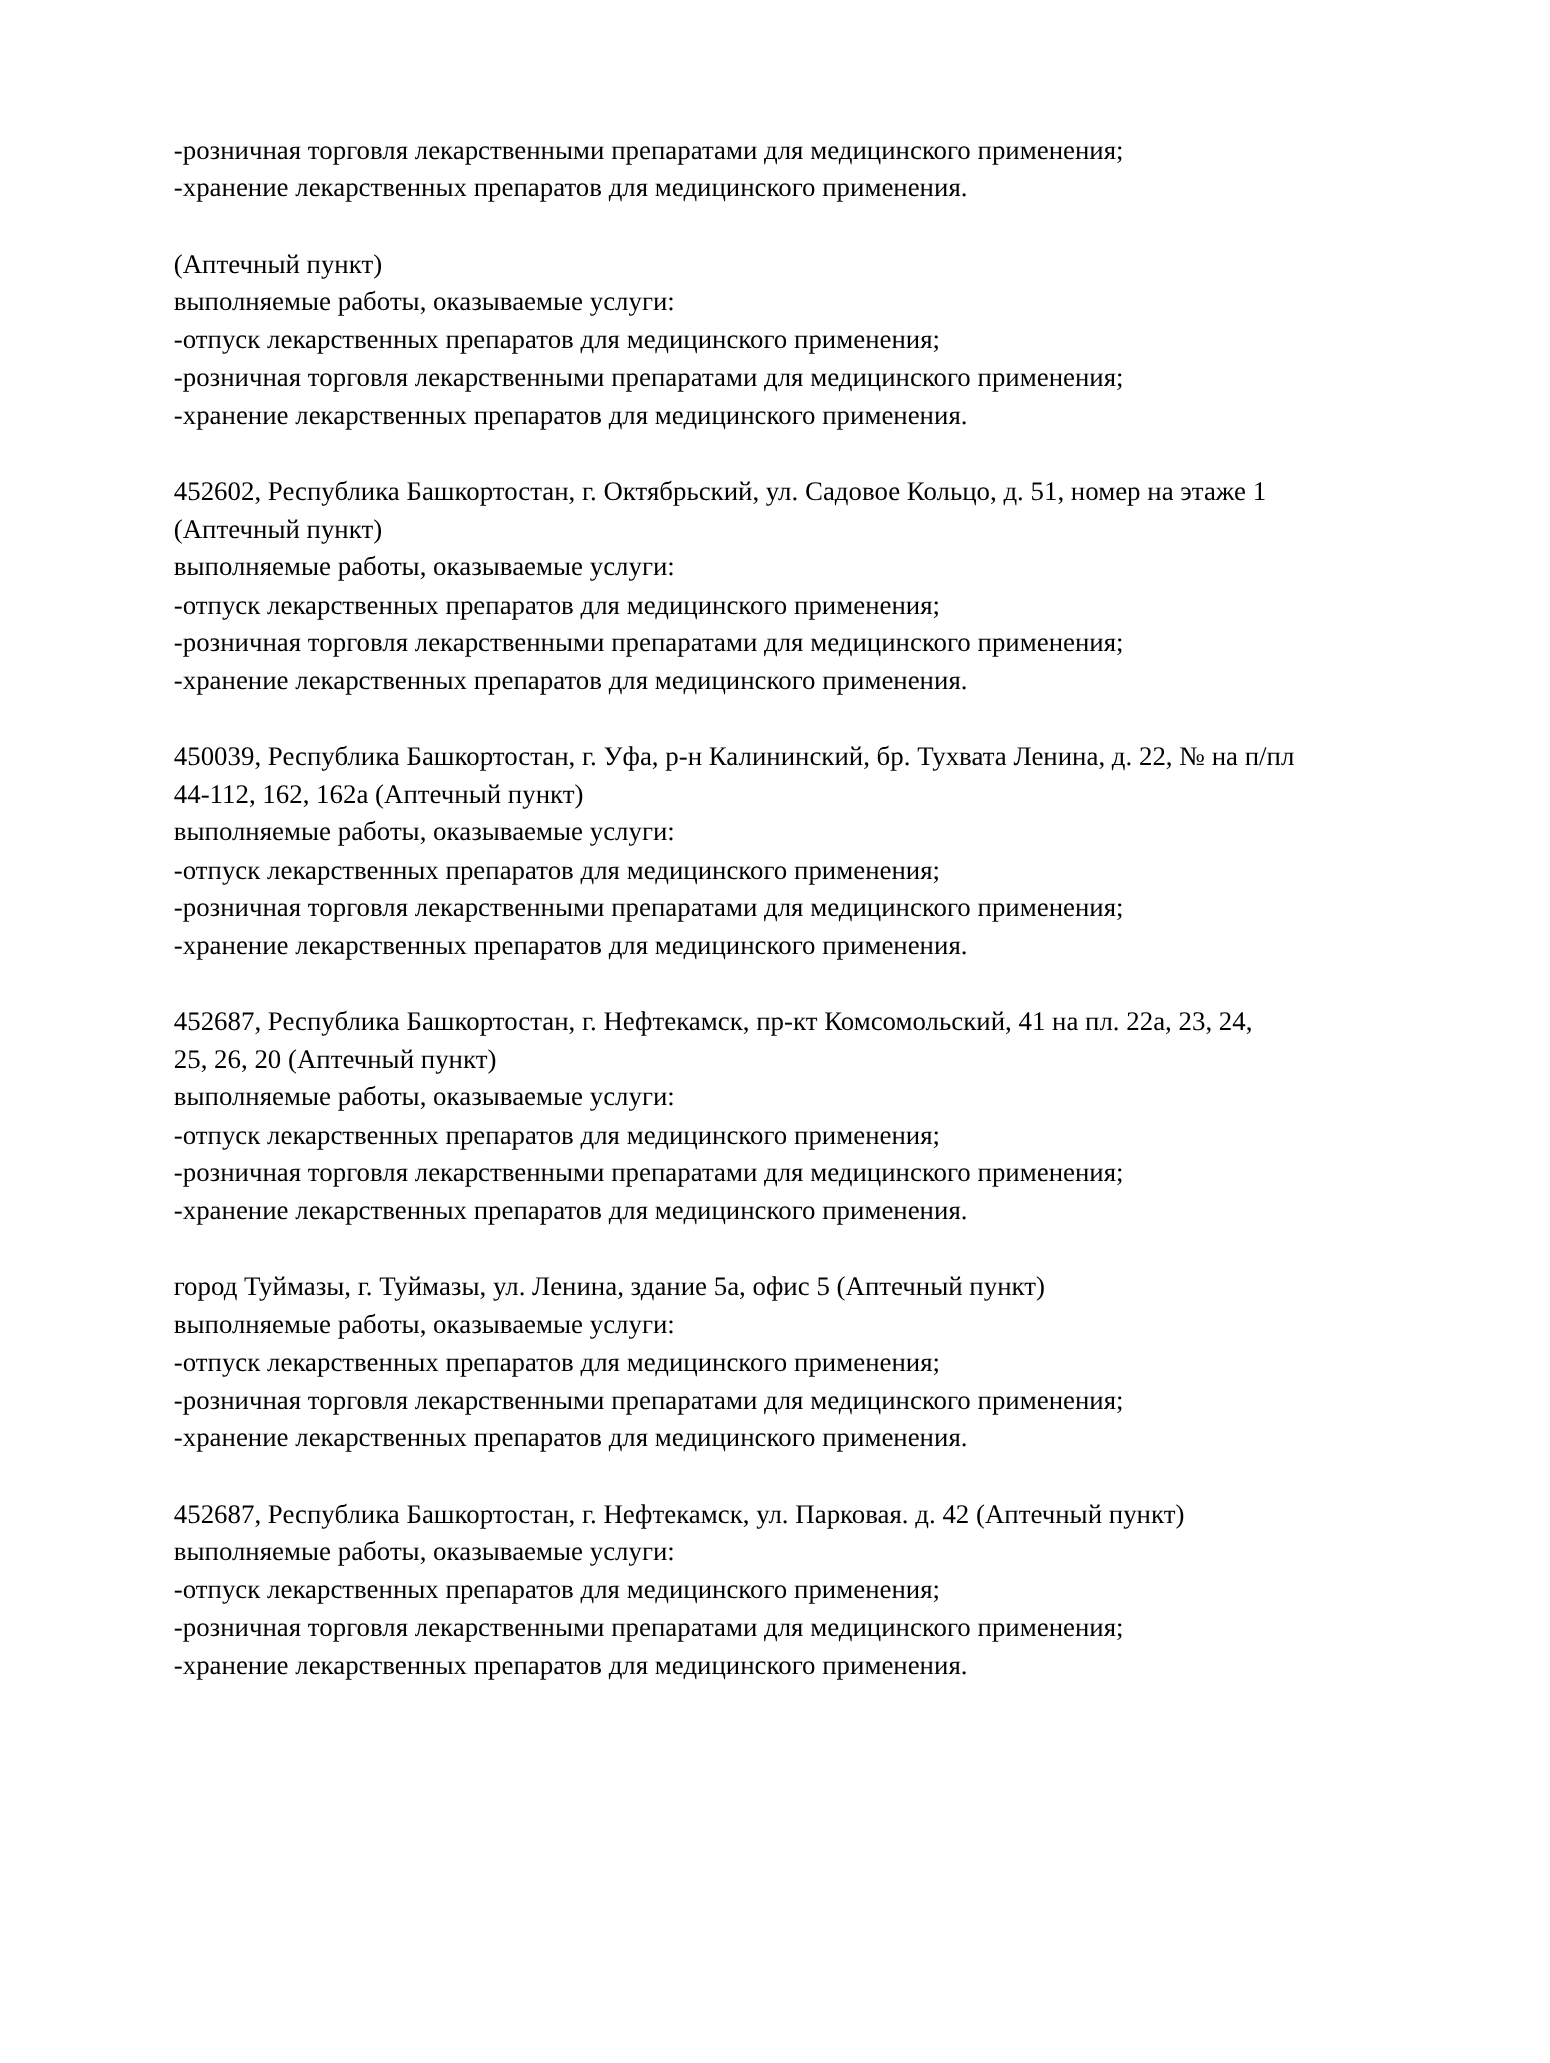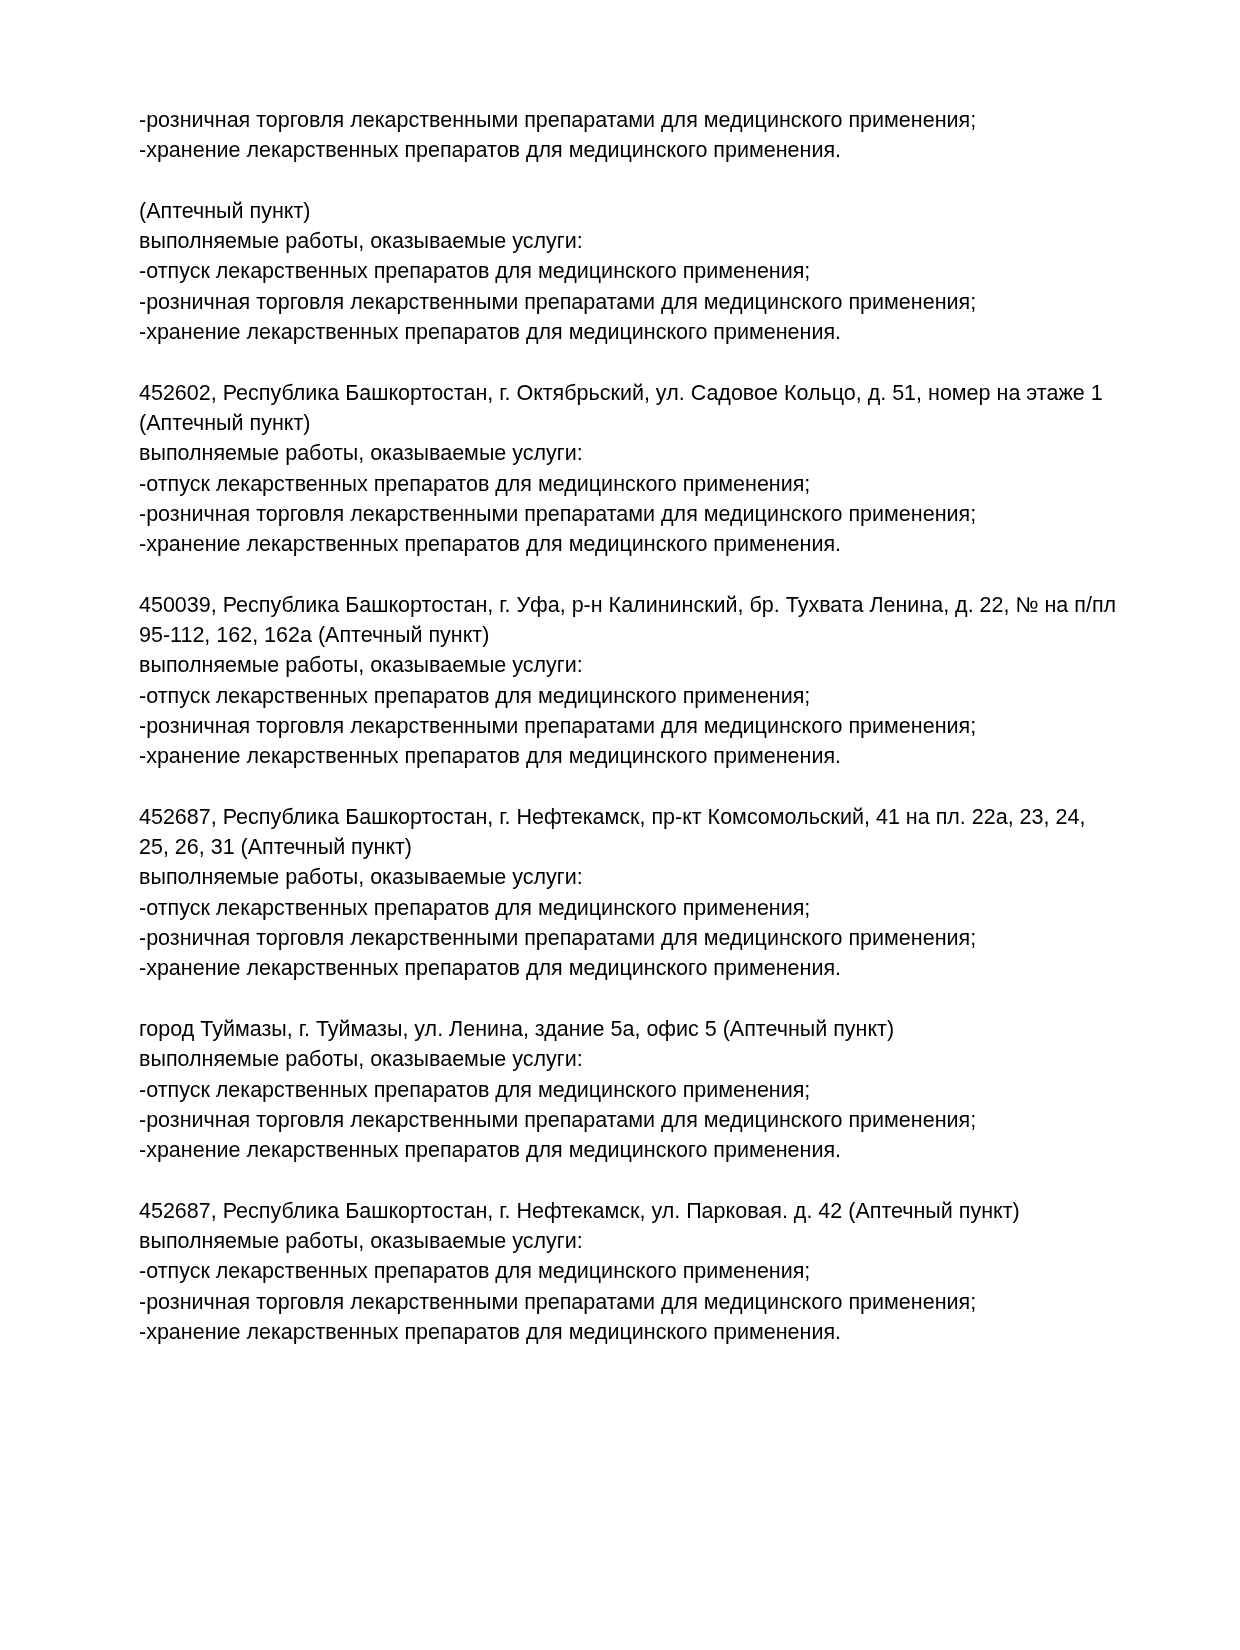--- a/index.html
+++ b/index.html
@@ -6,21 +6,21 @@
     margin: 0;
     padding: 0;
     background: #ffffff;
   }
   .page {
     position: relative;
     width: 1240px;
     height: 1650px;
     background: #ffffff;
     overflow: hidden;
-    font-family: Liberation Sans, sans-serif;
+    font-family: Liberation Serif, serif;
   }
   .content {
     position: absolute;
     left: 139px;
     top: 105px;
     width: 1000px;
     color: #000000;
     font-size: 21.5px;
     line-height: 30.3px;
     font-weight: 400;
@@ -52,29 +52,29 @@
       <div class="block">
         <div class="line">452602, Республика Башкортостан, г. Октябрьский, ул. Садовое Кольцо, д. 51, номер на этаже 1</div>
         <div class="line">(Аптечный пункт)</div>
         <div class="line">выполняемые работы, оказываемые услуги:</div>
         <div class="line">-отпуск лекарственных препаратов для медицинского применения;</div>
         <div class="line">-розничная торговля лекарственными препаратами для медицинского применения;</div>
         <div class="line">-хранение лекарственных препаратов для медицинского применения.</div>
       </div>
       <div class="block">
         <div class="line">450039, Республика Башкортостан, г. Уфа, р-н Калининский, бр. Тухвата Ленина, д. 22, № на п/пл</div>
-        <div class="line">95-112, 162, 162а (Аптечный пункт)</div>
+        <div class="line">44-112, 162, 162а (Аптечный пункт)</div>
         <div class="line">выполняемые работы, оказываемые услуги:</div>
         <div class="line">-отпуск лекарственных препаратов для медицинского применения;</div>
         <div class="line">-розничная торговля лекарственными препаратами для медицинского применения;</div>
         <div class="line">-хранение лекарственных препаратов для медицинского применения.</div>
       </div>
       <div class="block">
         <div class="line">452687, Республика Башкортостан, г. Нефтекамск, пр-кт Комсомольский, 41 на пл. 22а, 23, 24,</div>
-        <div class="line">25, 26, 31 (Аптечный пункт)</div>
+        <div class="line">25, 26, 20 (Аптечный пункт)</div>
         <div class="line">выполняемые работы, оказываемые услуги:</div>
         <div class="line">-отпуск лекарственных препаратов для медицинского применения;</div>
         <div class="line">-розничная торговля лекарственными препаратами для медицинского применения;</div>
         <div class="line">-хранение лекарственных препаратов для медицинского применения.</div>
       </div>
       <div class="block">
         <div class="line">город Туймазы, г. Туймазы, ул. Ленина, здание 5а, офис 5 (Аптечный пункт)</div>
         <div class="line">выполняемые работы, оказываемые услуги:</div>
         <div class="line">-отпуск лекарственных препаратов для медицинского применения;</div>
         <div class="line">-розничная торговля лекарственными препаратами для медицинского применения;</div>

